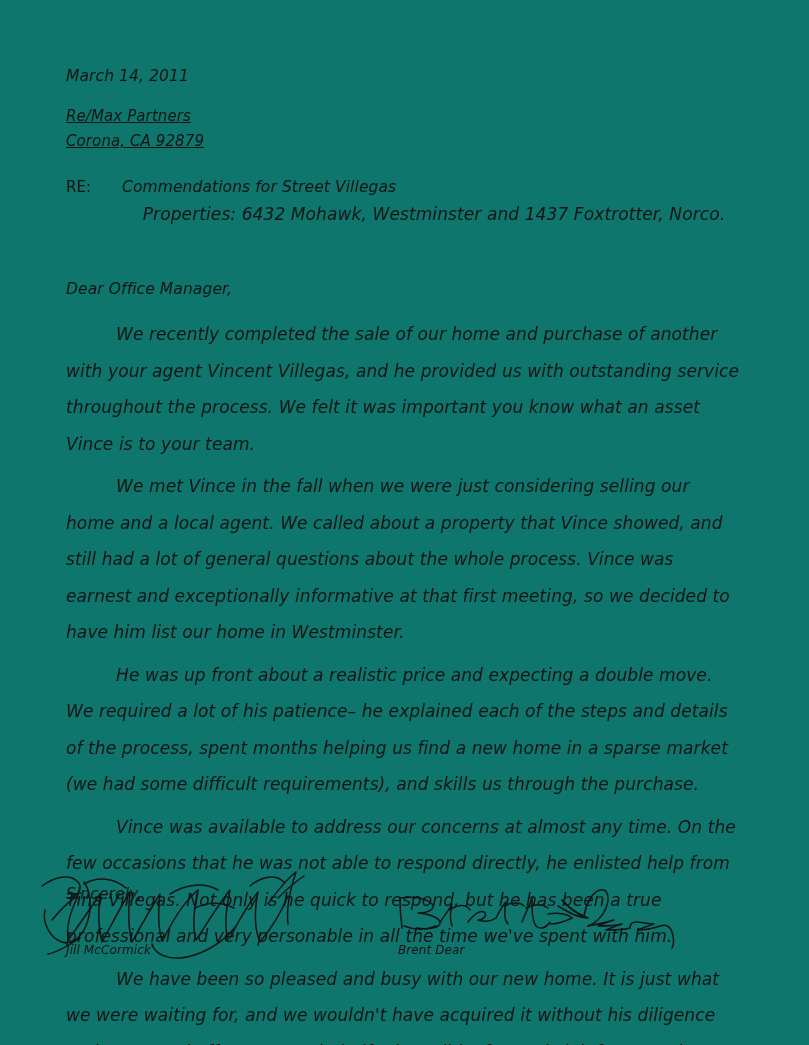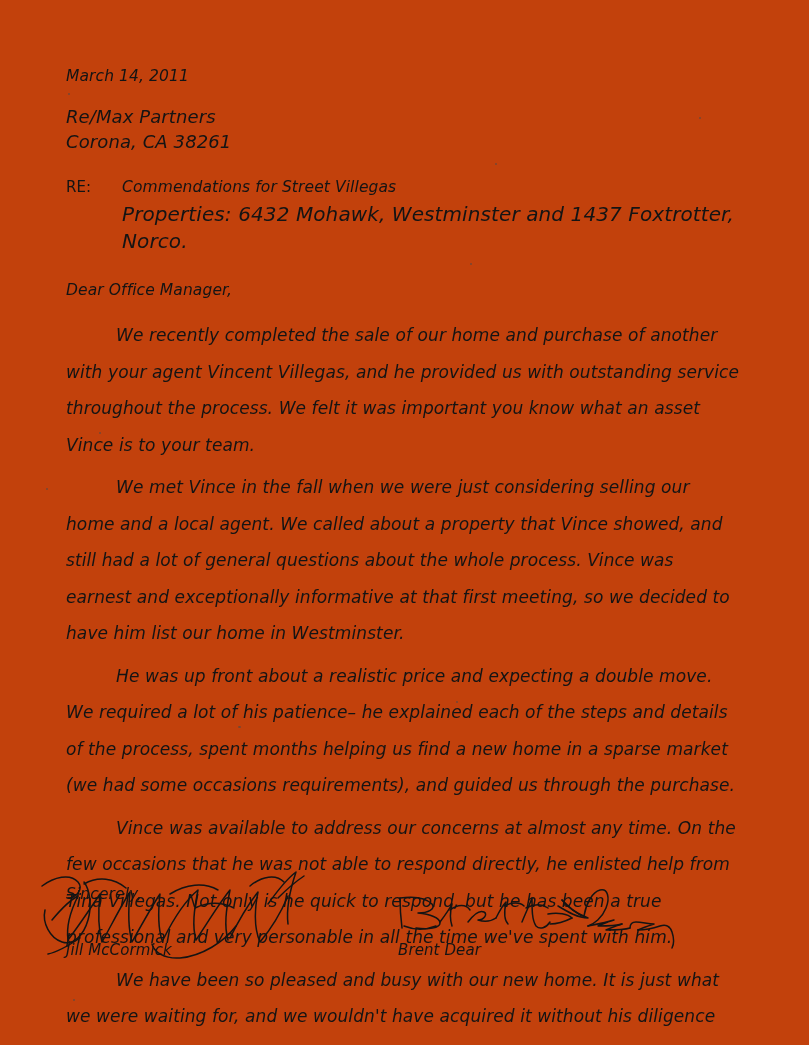--- a/index.html
+++ b/index.html
@@ -12,21 +12,21 @@
     height: 1045px;
     position: relative;
     overflow: hidden;
     font-family: "DejaVu Sans", sans-serif;
   }
 
   
   #page {
     position: absolute;
     inset: 0;
-    background: #c2410c;
+    background: #0f766e;
   }
 
   
   .hand {
     font-family: "DejaVu Sans", sans-serif;
     font-style: italic;
     color: #141414;
     font-weight: 400;
     letter-spacing: 0.1px;
   }
@@ -41,42 +41,44 @@
   .date-line {
     font-size: 15.5px;
     line-height: 20px;
     margin-bottom: 18px;
   }
 
   .recipient {
     margin-bottom: 20px;
   }
   .recipient div {
-    font-size: 18px;
+    font-size: 15px;
     line-height: 25px;
+    text-decoration: underline;
   }
 
   .re-block {
-    margin-bottom: 24px;
+    margin-bottom: 50px;
   }
   .re-row {
     display: flex;
     font-size: 15.5px;
     line-height: 27px;
   }
   .re-label {
     width: 56px;
     flex: 0 0 56px;
     font-style: normal;
     font-size: 15px;
   }
   .re-sub {
     padding-left: 56px;
-    font-size: 20px;
+    font-size: 17px;
     line-height: 27px;
+    text-align: center;
   }
 
   .salutation {
     font-size: 15.5px;
     line-height: 22px;
     margin-bottom: 16px;
     margin-top: 20px;
   }
 
   .para {
@@ -107,21 +109,21 @@
     position: absolute;
     left: 392px;
     top: 884px;
     width: 300px;
     height: 80px;
   }
   .sig-svg { display: block; }
 
   .printed-name {
     position: absolute;
-    font-size: 15px;
+    font-size: 12px;
     line-height: 18px;
   }
   .name-left  { left: 66px;  top: 941px; }
   .name-right { left: 398px; top: 941px; }
 
   
   .speck {
     position: absolute;
     background: #4a4a4a;
     border-radius: 50%;
@@ -132,38 +134,38 @@
 <body>
 
 <div id="page">
 
   <div class="letter-body">
 
     <div class="hand date-line">March 14, 2011</div>
 
     <div class="recipient">
       <div class="hand">Re/Max Partners</div>
-      <div class="hand">Corona, CA 38261</div>
+      <div class="hand">Corona, CA 92879</div>
     </div>
 
     <div class="re-block">
       <div class="re-row">
         <span class="hand re-label">RE:</span>
         <span class="hand">Commendations for Street Villegas</span>
       </div>
       <div class="hand re-sub">Properties: 6432 Mohawk, Westminster and 1437 Foxtrotter, Norco.</div>
     </div>
 
     <div class="hand salutation">Dear Office Manager,</div>
 
     <p class="hand para">We recently completed the sale of our home and purchase of another with your agent Vincent Villegas, and he provided us with outstanding service throughout the process.  We felt it was important you know what an asset Vince is to your team.</p>
 
     <p class="hand para">We met Vince in the fall when we were just considering selling our home and a local agent.  We called about a property that Vince showed, and still had a lot of general questions about the whole process.  Vince was earnest and exceptionally informative at that first meeting, so we decided to have him list our home in Westminster.</p>
 
-    <p class="hand para">He was up front about a realistic price and expecting a double move.  We required a lot of his patience– he explained each of the steps and details of the process, spent months helping us find a new home in a sparse market (we had some occasions requirements), and guided us through the purchase.</p>
+    <p class="hand para">He was up front about a realistic price and expecting a double move.  We required a lot of his patience– he explained each of the steps and details of the process, spent months helping us find a new home in a sparse market (we had some difficult requirements), and skills us through the purchase.</p>
 
     <p class="hand para">Vince was available to address our concerns at almost any time. On the few occasions that he was not able to respond directly, he enlisted help from Tina Villegas. Not only is he quick to respond, but he has been a true professional and very personable in all the time we've spent with him.</p>
 
     <p class="hand para">We have been so pleased and busy with our new home.  It is just what we were waiting for, and we wouldn't have acquired it without his diligence and concerted efforts on our behalf.  Vince did a fantastic job for us and deserves high praise for his work and skills.  We are thankful that he was our agent, and hope your office appreciates the high quality of service he provides his clients.</p>
 
   </div>
 
   <div class="hand closing">Sincerely,</div>
 
   <div class="sig-col-left">

